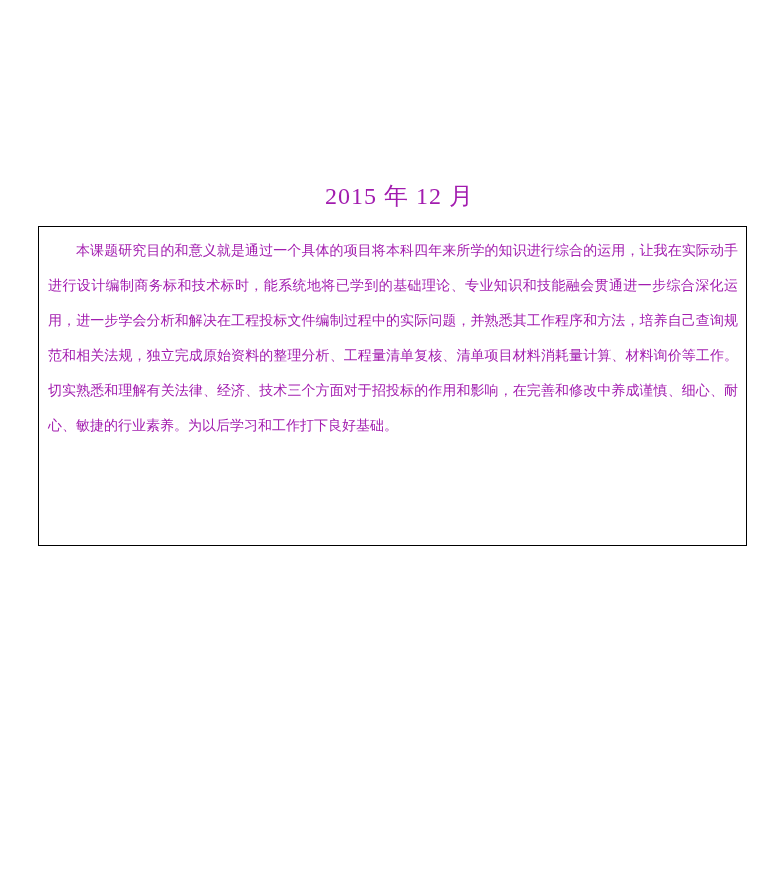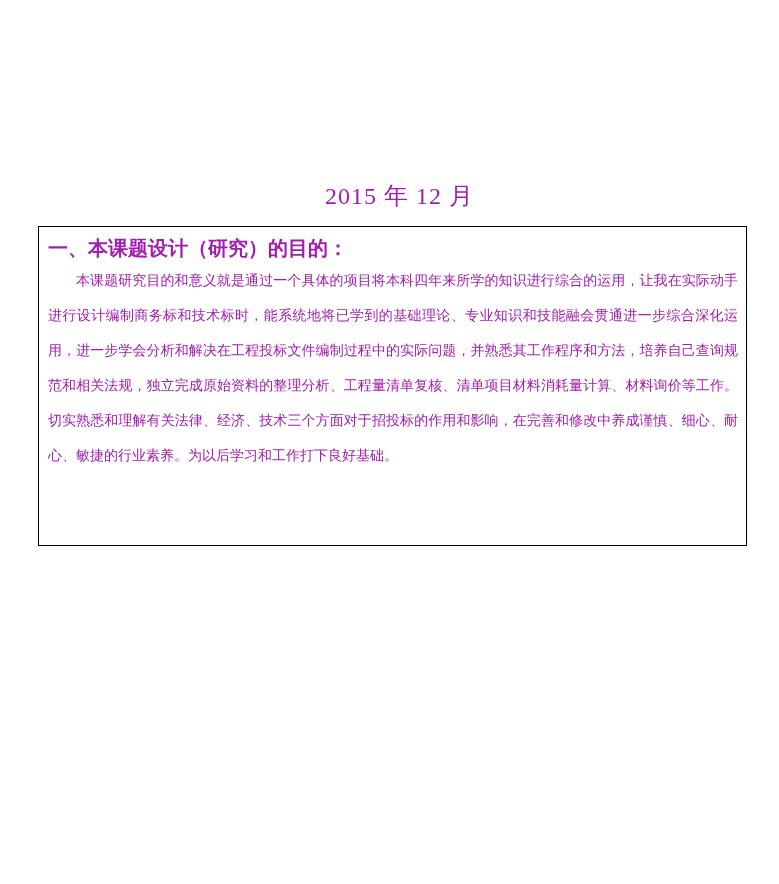--- a/index.html
+++ b/index.html
@@ -56,19 +56,18 @@
 </style>
 </head>
 <body>
 
 <div class="page">
 
   <h1 class="date-title">2015 年 12 月</h1>
 
   <div class="section-box">
 
-    <h2 class="section-heading">一、本课题设计（研究）的目的：</h2>
 
     <p class="section-body">本课题研究目的和意义就是通过一个具体的项目将本科四年来所学的知识进行综合的运用，让我在实际动手进行设计编制商务标和技术标时，能系统地将已学到的基础理论、专业知识和技能融会贯通进一步综合深化运用，进一步学会分析和解决在工程投标文件编制过程中的实际问题，并熟悉其工作程序和方法，培养自己查询规范和相关法规，独立完成原始资料的整理分析、工程量清单复核、清单项目材料消耗量计算、材料询价等工作。切实熟悉和理解有关法律、经济、技术三个方面对于招投标的作用和影响，在完善和修改中养成谨慎、细心、耐心、敏捷的行业素养。为以后学习和工作打下良好基础。</p>
 
   </div>
 
 </div>
 
 </body></html>

